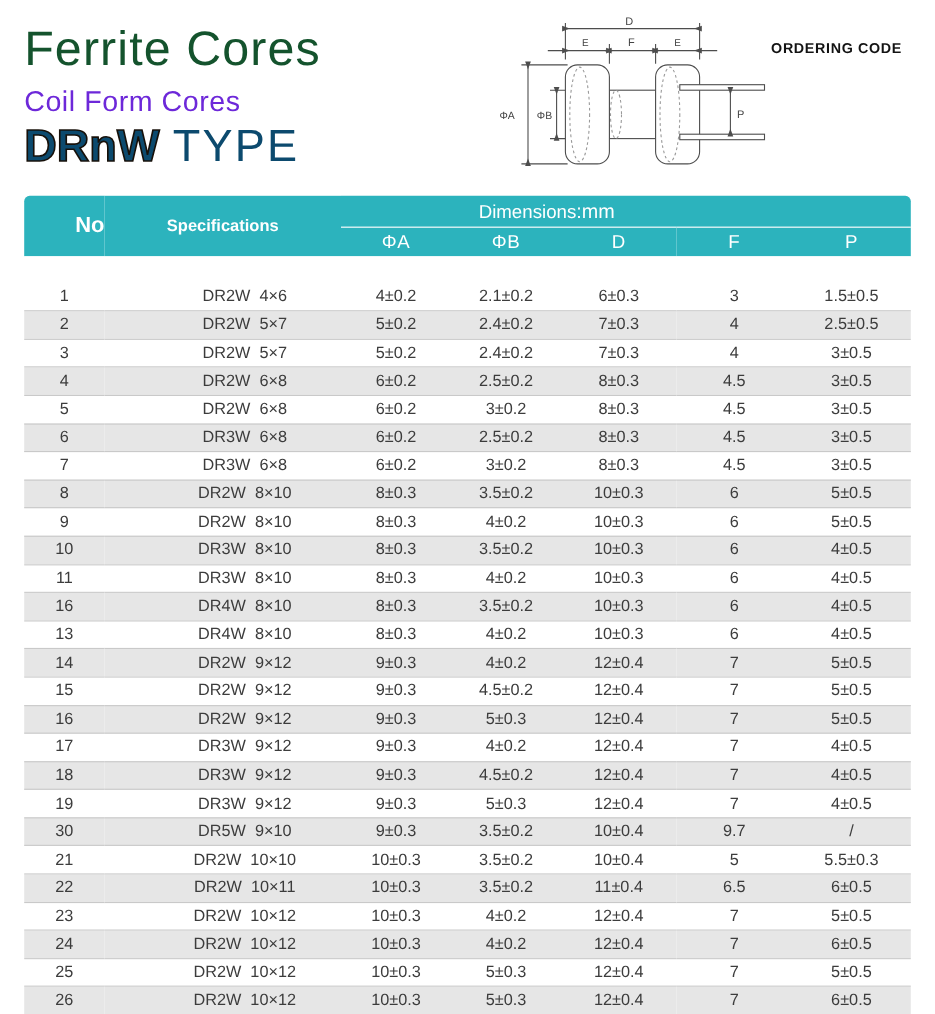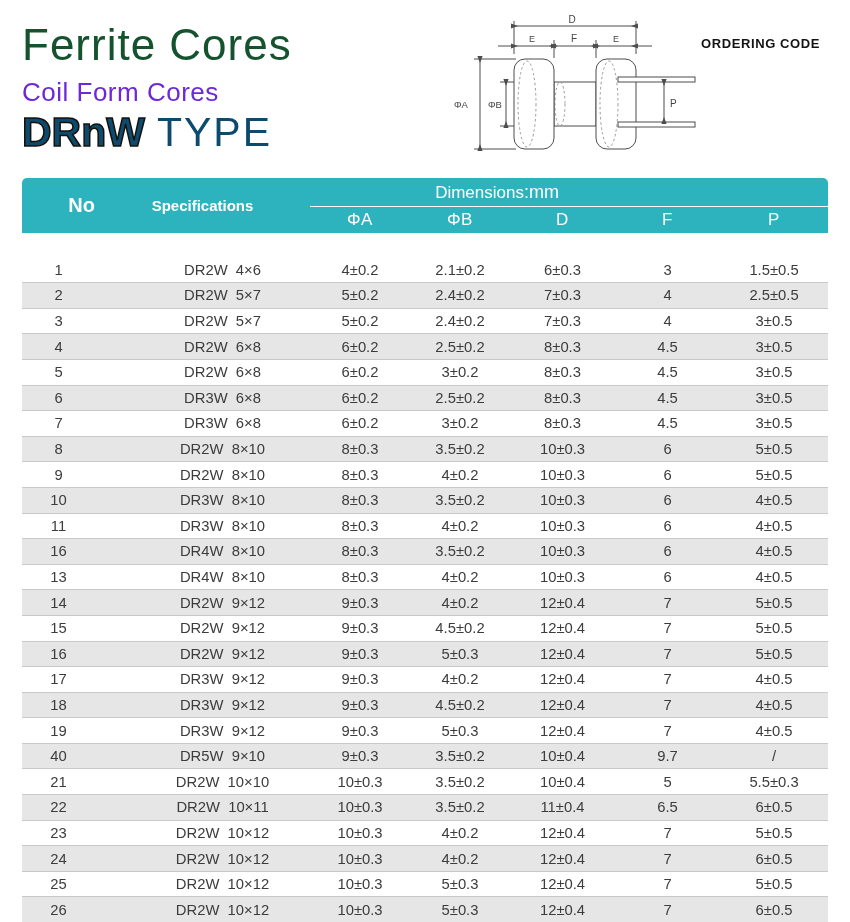--- a/index.html
+++ b/index.html
@@ -326,21 +326,21 @@
         <tr>
           <td>19</td>
           <td class="spec">DR3W  9×12</td>
           <td>9±0.3</td>
           <td>5±0.3</td>
           <td>12±0.4</td>
           <td>7</td>
           <td>4±0.5</td>
         </tr>
         <tr class="alt">
-          <td>40</td>
+          <td>30</td>
           <td class="spec">DR5W  9×10</td>
           <td>9±0.3</td>
           <td>3.5±0.2</td>
           <td>10±0.4</td>
           <td>9.7</td>
           <td>/</td>
         </tr>
         <tr>
           <td>21</td>
           <td class="spec">DR2W  10×10</td>

